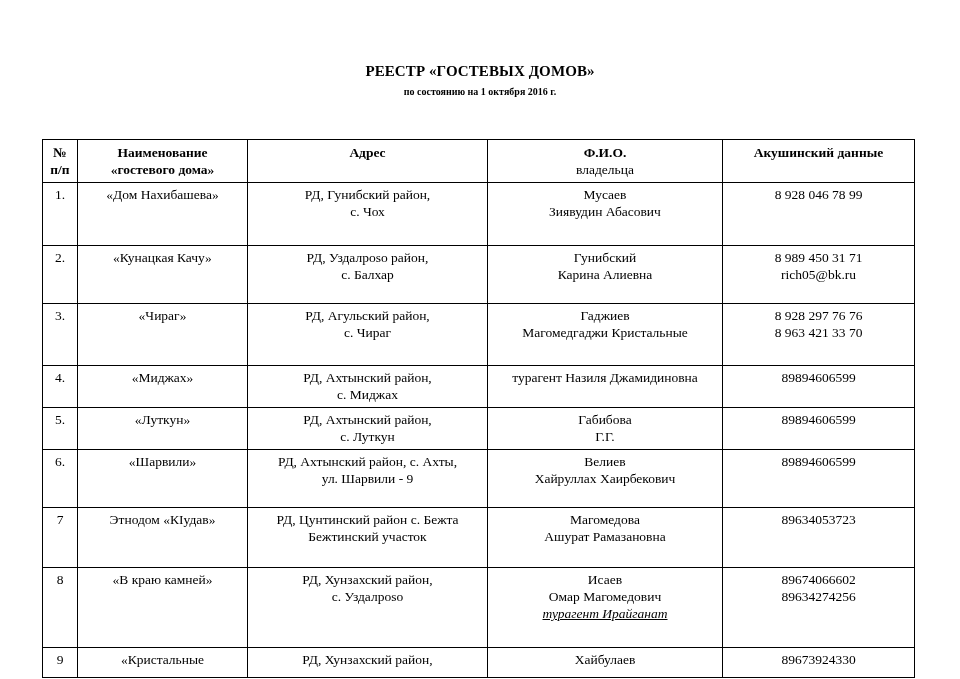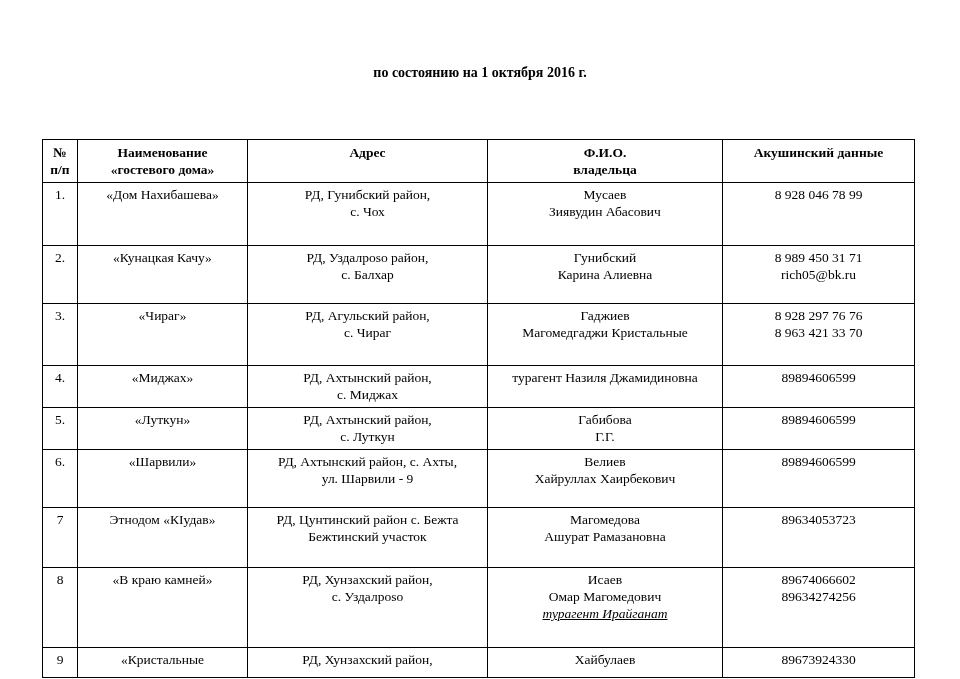--- a/index.html
+++ b/index.html
@@ -31,21 +31,21 @@
   }
   .title-line-1,
   .title-line-2 {
     font-size: 15px;
     font-weight: bold;
     line-height: 19px;
     letter-spacing: 0.1px;
     white-space: nowrap;
   }
   .title-line-3 {
-    font-size: 14px;
+    font-size: 10px;
     font-weight: bold;
     line-height: 19px;
     margin-top: 1px;
     white-space: nowrap;
   }
 
   
   .registry-table {
     position: absolute;
     left: 42px;
@@ -62,21 +62,21 @@
     vertical-align: top;
     text-align: center;
     line-height: 17px;
   }
   .registry-table thead th {
     font-weight: bold;
     padding-top: 4px;
     padding-bottom: 4px;
   }
   .hdr-sub {
-    font-weight: bold;
+    font-weight: normal;
     display: block;
     text-align: center;
   }
   .hdr-num {
     font-weight: bold;
     display: block;
     line-height: 17px;
   }
 
   
@@ -102,20 +102,21 @@
   tr.r7 td { height: 52px; }
   tr.r8 td { height: 72px; }
   tr.r9 td { height: 22px; }
 </style>
 </head>
 <body>
 
 <div class="page">
 
   <div class="title-block">
+    <div class="title-line-1">РЕЕСТР «ГОСТЕВЫХ ДОМОВ»</div>
     <div class="title-line-3">по состоянию на 1 октября 2016 г.</div>
   </div>
 
   <table class="registry-table">
     <colgroup>
       <col class="col-num">
       <col class="col-name">
       <col class="col-addr">
       <col class="col-owner">
       <col class="col-contact">

